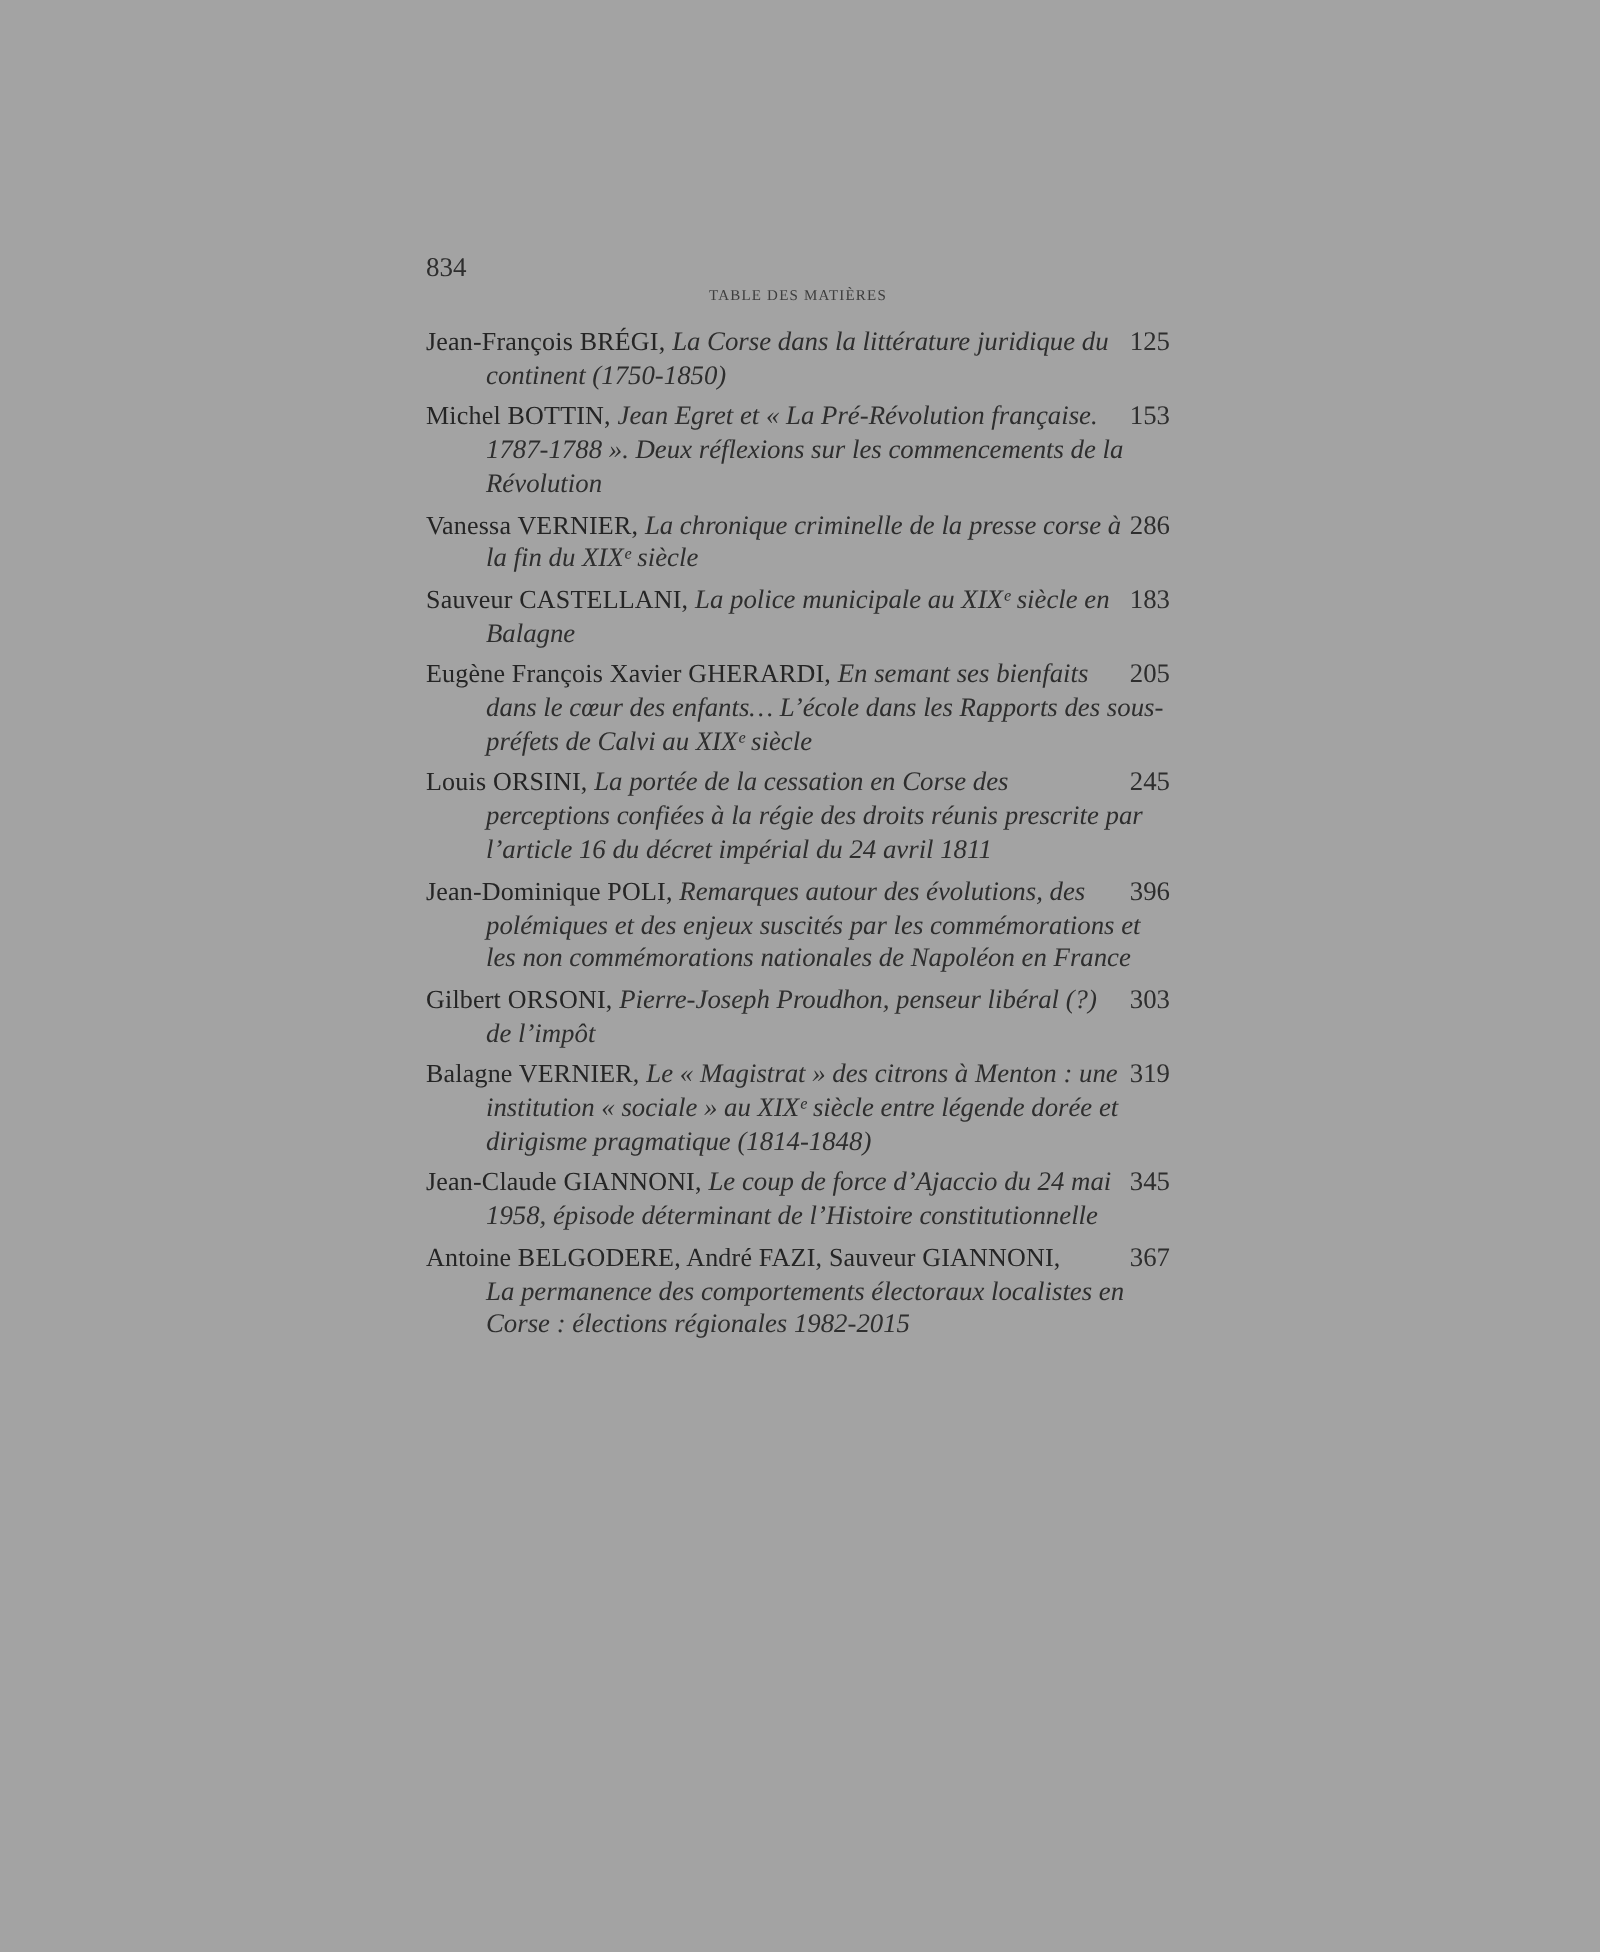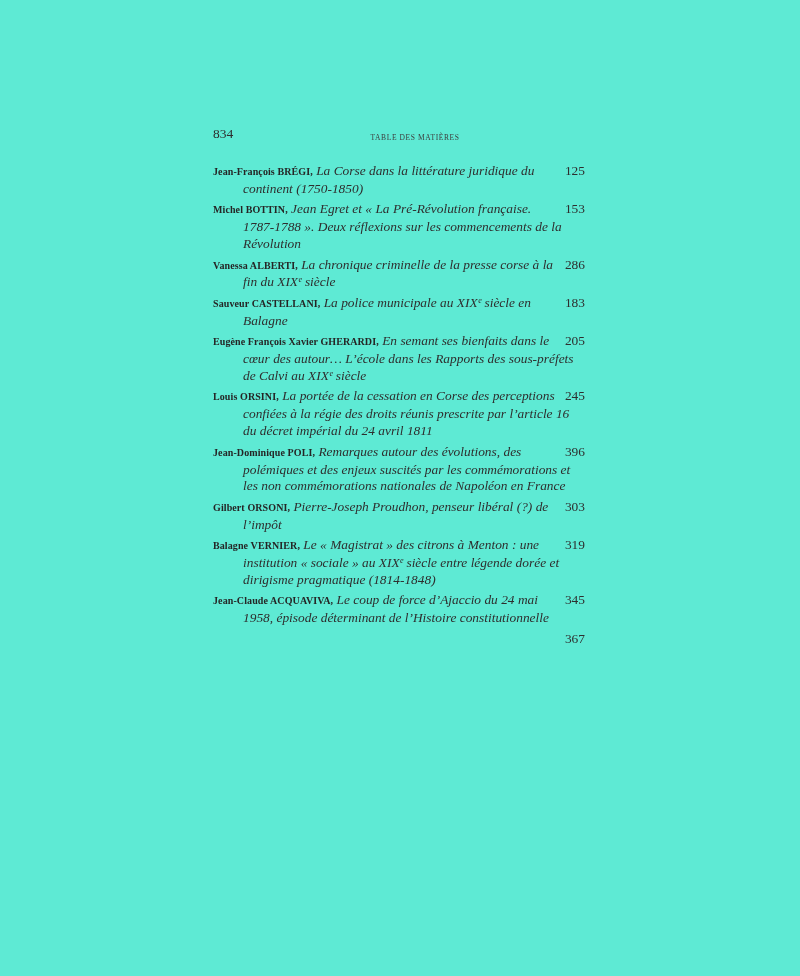--- a/index.html
+++ b/index.html
@@ -12,21 +12,21 @@
     width: 800px;
     height: 976px;
     font-family: "Liberation Serif", "DejaVu Serif", serif;
     color: #2b2b2b;
     overflow: hidden;
   }
   .page {
     position: relative;
     width: 800px;
     height: 976px;
-    background: #5eead4;
+    background: #a3a3a3;
   }
   
   .running-head {
     position: absolute;
     left: 213px;
     top: 126px;
     width: 372px;
     height: 18px;
   }
   .folio {
@@ -34,26 +34,25 @@
     left: 0;
     top: 0;
     font-size: 13.5px;
     line-height: 16px;
     color: #2e2e2e;
   }
   .running-title {
     position: absolute;
     left: 50%;
     transform: translateX(-50%);
-    top: 7px;
+    top: 17px;
     font-size: 7.5px;
     letter-spacing: 0.6px;
     white-space: nowrap;
     color: #3d3d3d;
-    margin-left: 16px;
   }
   
   .toc {
     position: absolute;
     left: 213px;
     top: 163px;
     width: 372px;
     font-size: 13.4px;
     line-height: 16.9px;
     text-align: left;
@@ -63,22 +62,22 @@
     text-indent: -30px;
     margin-bottom: 3.5px;
   }
   .entry .pg {
     float: right;
     margin-left: 3px;
     text-indent: 0;
     color: #2e2e2e;
   }
   .entry .author {
-    font-weight: bold;
-    font-size: 10px;
+    font-weight: normal;
+    font-size: 13px;
     letter-spacing: 0.1px;
     color: #252525;
   }
   .entry .title {
     font-style: italic;
     color: #2e2e2e;
   }
   
   .entry.author-own-line .title {
     display: block;
@@ -104,34 +103,34 @@
     </div>
 
     <div class="entry">
       <span class="pg">153</span>
       <span class="author">Michel BOTTIN,</span>
       <span class="title">Jean Egret et « La Pré-Révolution française. 1787-1788 ». Deux réflexions sur les commencements de la Révolution</span>
     </div>
 
     <div class="entry">
       <span class="pg">286</span>
-      <span class="author">Vanessa ALBERTI,</span>
+      <span class="author">Vanessa VERNIER,</span>
       <span class="title">La chronique criminelle de la presse corse à la fin du XIXᵉ siècle</span>
     </div>
 
     <div class="entry">
       <span class="pg">183</span>
       <span class="author">Sauveur CASTELLANI,</span>
       <span class="title">La police municipale au XIXᵉ siècle en Balagne</span>
     </div>
 
     <div class="entry">
       <span class="pg">205</span>
       <span class="author">Eugène François Xavier GHERARDI,</span>
-      <span class="title">En semant ses bienfaits dans le cœur des autour… L’école dans les Rapports des sous-préfets de Calvi au XIXᵉ siècle</span>
+      <span class="title">En semant ses bienfaits dans le cœur des enfants… L’école dans les Rapports des sous-préfets de Calvi au XIXᵉ siècle</span>
     </div>
 
     <div class="entry">
       <span class="pg">245</span>
       <span class="author">Louis ORSINI,</span>
       <span class="title">La portée de la cessation en Corse des perceptions confiées à la régie des droits réunis prescrite par l’article 16 du décret impérial du 24 avril 1811</span>
     </div>
 
     <div class="entry">
       <span class="pg">396</span>
@@ -146,23 +145,25 @@
     </div>
 
     <div class="entry">
       <span class="pg">319</span>
       <span class="author">Balagne VERNIER,</span>
       <span class="title">Le « Magistrat » des citrons à Menton : une institution « sociale » au XIXᵉ siècle entre légende dorée et dirigisme pragmatique (1814-1848)</span>
     </div>
 
     <div class="entry">
       <span class="pg">345</span>
-      <span class="author">Jean-Claude ACQUAVIVA,</span>
+      <span class="author">Jean-Claude GIANNONI,</span>
       <span class="title">Le coup de force d’Ajaccio du 24 mai 1958, épisode déterminant de l’Histoire constitutionnelle</span>
     </div>
 
     <div class="entry author-own-line">
       <span class="pg">367</span>
+      <span class="author">Antoine BELGODERE, André FAZI, Sauveur GIANNONI,</span>
+      <span class="title">La permanence des comportements électoraux localistes en Corse : élections régionales 1982-2015</span>
     </div>
 
   </div>
 
 </div>
 
 </body></html>

